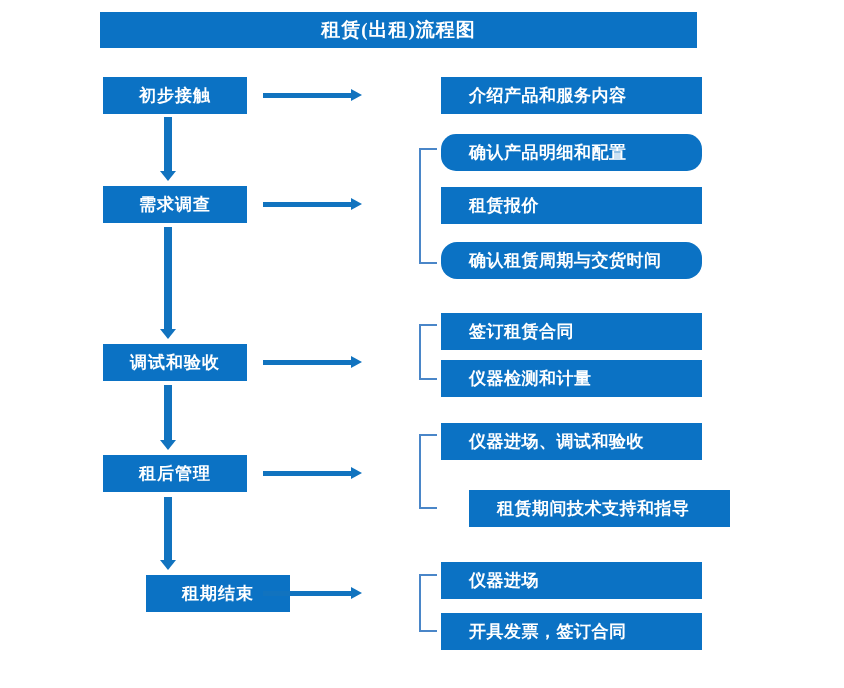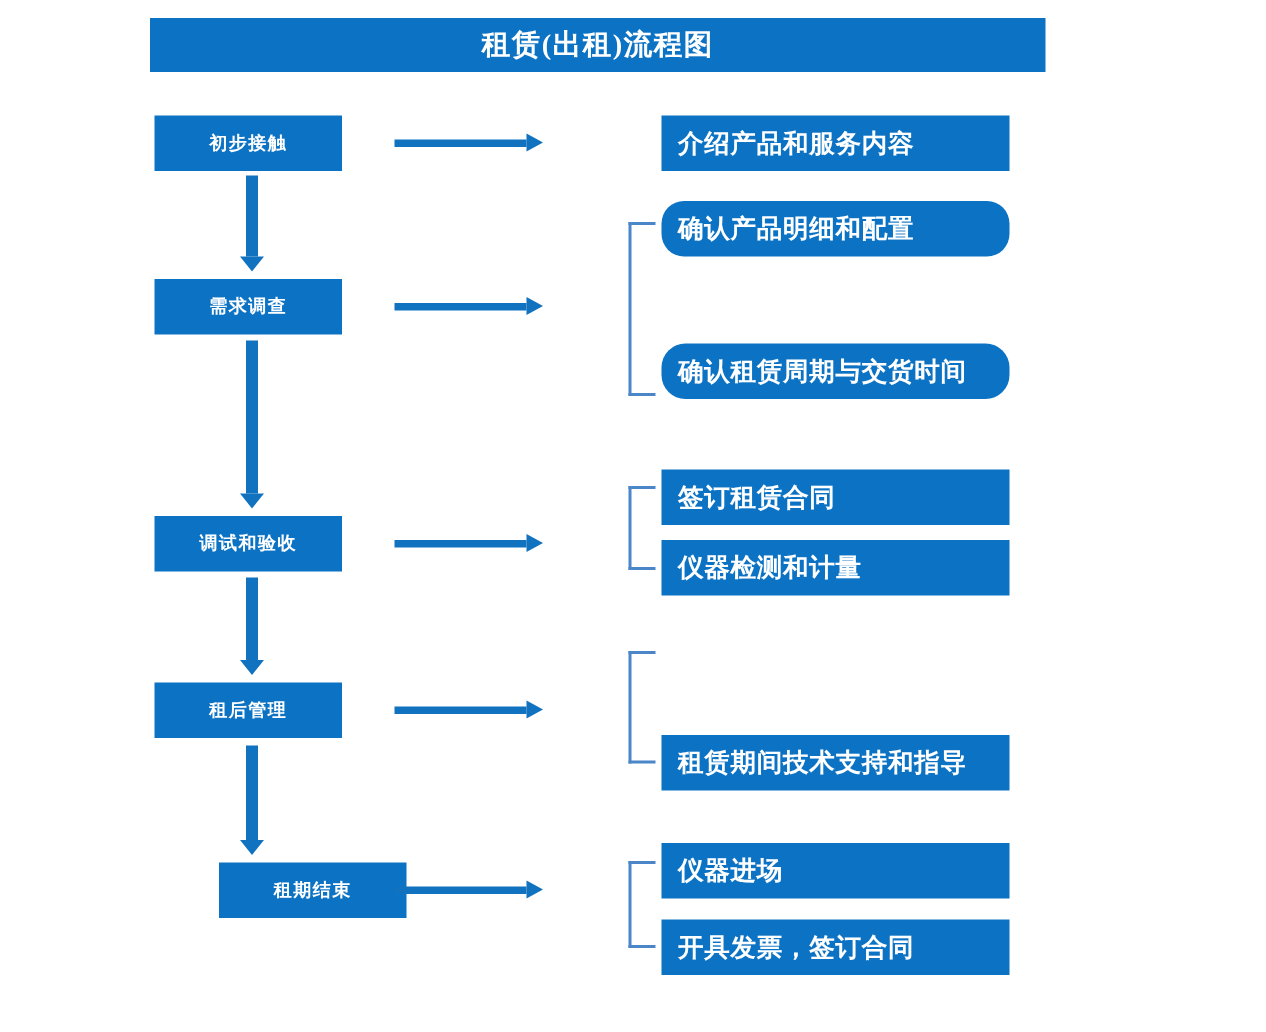--- a/index.html
+++ b/index.html
@@ -29,30 +29,30 @@
     position:absolute;
     background:#0b72c4;
     color:#ffffff;
     font-weight:bold;
     display:flex;
     align-items:center;
     box-sizing:border-box;
   }
   .stage-box{
     left:103px;
-    width:125px;height:37px;
+    width:144px;height:37px;
     justify-content:center;
-    font-size:12px;
+    font-size:17px;
     letter-spacing:1px;
   }
   .detail-box{
     left:441px;
-    width:232px;height:37px;
+    width:261px;height:37px;
     justify-content:flex-start;
-    padding-left:11px;
+    padding-left:28px;
     font-size:17px;
     letter-spacing:0.5px;
   }
 
   
   .v-arrow{position:absolute;left:160px;width:16px;}
   .v-arrow .shaft{
     position:absolute;left:4px;top:0;width:8px;
     background:#1173bf;
   }
@@ -141,20 +141,22 @@
     <div class="head"></div>
   </div>
 
   <div class="bracket" style="top:148px;height:116px;"></div>
   <div class="bracket" style="top:324px;height:56px;"></div>
   <div class="bracket" style="top:434px;height:75px;"></div>
   <div class="bracket" style="top:574px;height:58px;"></div>
 
   <div class="box detail-box" style="top:77px;">介绍产品和服务内容</div>
   <div class="box detail-box" style="top:134px;border-radius:15px;">确认产品明细和配置</div>
-  <div class="box detail-box" style="top:229px;border-radius:16px;">确认租赁周期与交货时间</div>
+  <div class="box detail-box" style="top:187px;">租赁报价</div>
+  <div class="box detail-box" style="top:242px;border-radius:16px;">确认租赁周期与交货时间</div>
   <div class="box detail-box" style="top:313px;text-align:right;">签订租赁合同</div>
   <div class="box detail-box" style="top:360px;">仪器检测和计量</div>
-  <div class="box detail-box" style="top:490px;">租赁期间技术支持和指导</div>
+  <div class="box detail-box" style="top:423px;">仪器进场、调试和验收</div>
+  <div class="box detail-box" style="top:490px;margin-left:28px;">租赁期间技术支持和指导</div>
   <div class="box detail-box" style="top:562px;">仪器进场</div>
   <div class="box detail-box" style="top:613px;">开具发票，签订合同</div>
 
 </div>
 
 </body></html>

